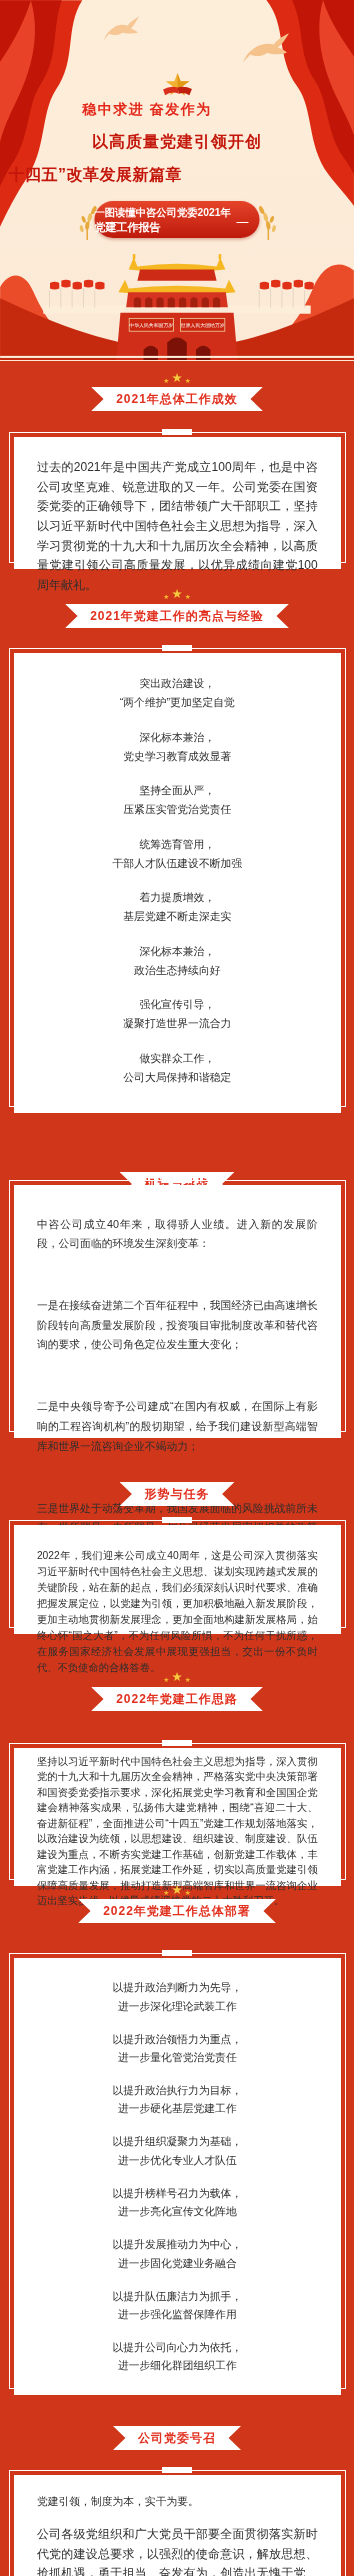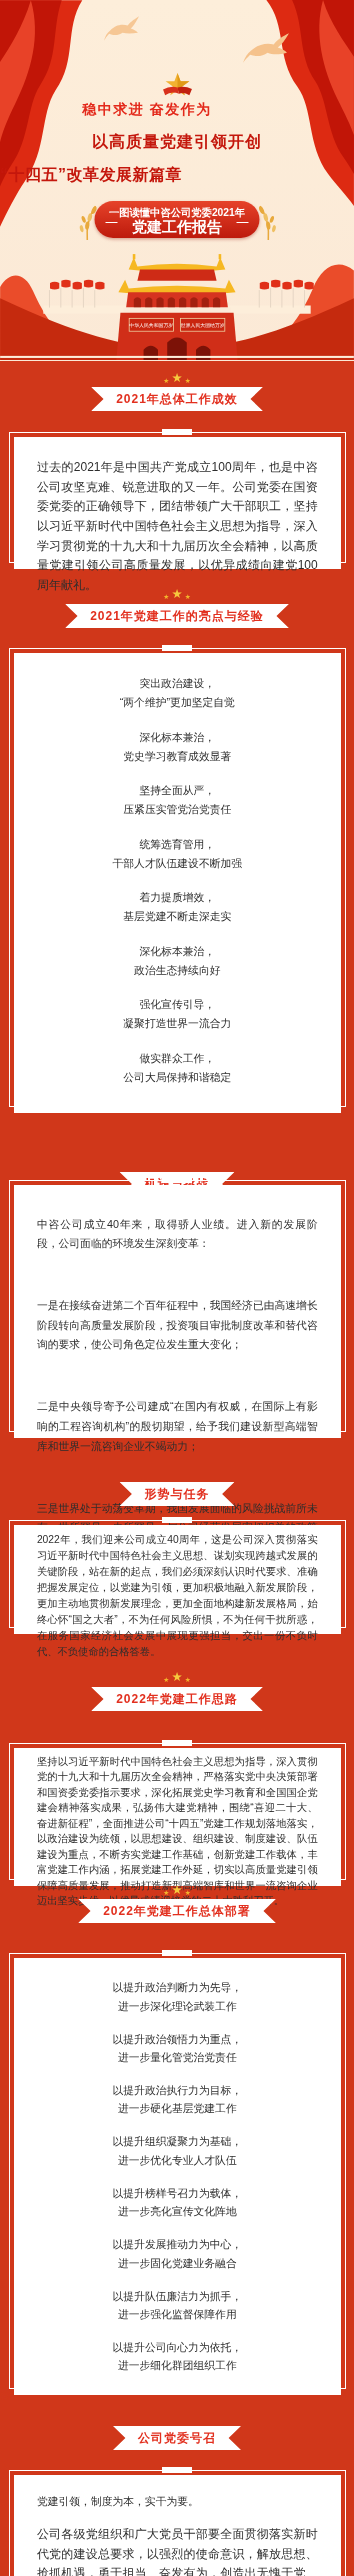--- a/index.html
+++ b/index.html
@@ -15,24 +15,24 @@
   .emblem{position:absolute;top:72px;left:161px;}
   .hero-title1{position:absolute;top:101px;left:0;width:294px;text-align:center;
       font-size:14px;font-weight:bold;color:#e3291b;letter-spacing:1.5px;}
   .hero-title2{position:absolute;top:132px;left:0;width:354px;text-align:center;
       font-size:16px;font-weight:bold;color:#c4170c;letter-spacing:1px;}
   .hero-title3{position:absolute;top:165px;left:0;width:306px;text-align:left;
       font-size:16px;font-weight:bold;color:#c4170c;letter-spacing:0.5px;}
   .badge{position:absolute;top:201px;left:50%;transform:translateX(-50%);
       min-width:165px;height:37px;border-radius:18.5px;
       background:linear-gradient(#e6432a,#bd1a0c);
-      display:flex;flex-direction:column;align-items:center;justify-content:center;
+      display:flex;flex-direction:column;justify-content:center;
       box-shadow:0 1.5px 3.1px rgba(150,20,5,.35);}
   .badge .bl1{font-size:10.3px;font-weight:bold;color:#fff;line-height:14px;}
-  .badge .bl2{font-size:15px;font-weight:bold;color:#fff;line-height:14px;}
+  .badge .bl2{font-size:11px;font-weight:bold;color:#fff;line-height:14px;}
   .badge-dash{position:absolute;top:20.6px;width:11.3px;height:1.5px;background:#fff;}
   .badge-dash.l{left:11.3px;} .badge-dash.r{right:11.3px;}
   .wheat{position:absolute;top:204px;}
   .wheat.l{left:77px;} .wheat.r{left:257px;}
   .scene{position:absolute;top:251px;left:0;}
   
   .stars{position:absolute;left:50%;transform:translateX(-50%);display:flex;align-items:flex-start;height:15.5px;}
   .stars .s{color:#f2b42c;font-size:6.7px;line-height:6.7px;margin-top:6.2px;}
   .stars .m{color:#f6c93e;font-size:12.4px;line-height:12.4px;margin:0 2.1px;}
   .ribbon{position:absolute;left:50%;transform:translateX(-50%);height:24px;background:#ffffff;
@@ -46,21 +46,21 @@
   .card-fill p{margin:0;color:#2d2d2d;}
   .para{font-size:12px;line-height:19.6px;text-align:justify;padding:0 23px;}
   .pairs{text-align:center;color:#2d2d2d;}
   .pair p{margin:0;font-size:10.8px;line-height:19px;text-align:center;}
   
   .c1 .para{padding-top:21.6px;}
   .c2 .pairs{padding-top:21.6px;}
   .c2 .pair{margin-bottom:15.5px;}
   .c3 .para{font-size:10.8px;line-height:19.6px;padding-top:30px;}
   .c3 .para + .para{margin-top:12.4px;}
-  .c4 .para{font-size:10.3px;line-height:16px;padding-top:7px;}
+  .c4 .para{font-size:10.3px;line-height:16px;padding-top:23px;}
   .c5 .para{font-size:10.3px;line-height:15.5px;padding-top:6.2px;}
   .c6 .pairs{padding-top:20.6px;}
   .c6 .pair{margin-bottom:14.4px;}
   .c6 .pair p{line-height:18.5px;}
   .c7 .lead{font-size:10.8px;line-height:19.6px;text-align:left;padding:17.5px 23px 0;}
   .c7 .para{padding-top:13.4px;}
 </style>
 </head>
 <body>
 

